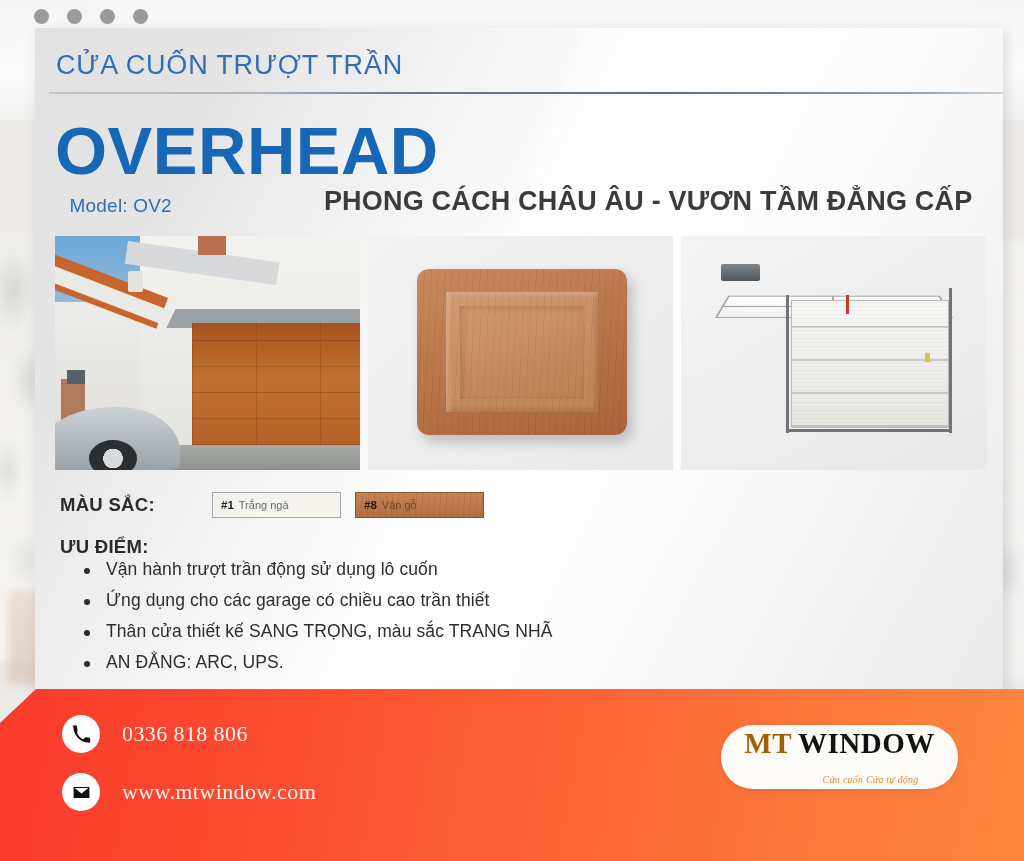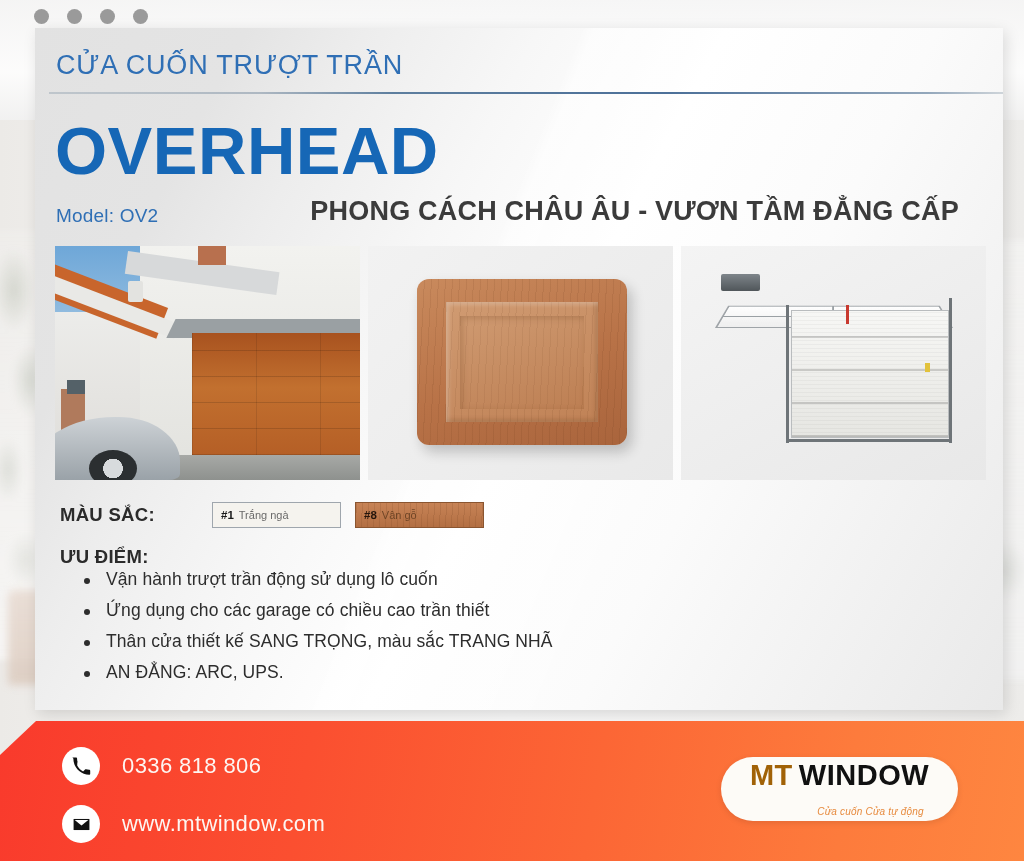--- a/index.html
+++ b/index.html
@@ -82,22 +82,22 @@
     margin-top:11px; height:2px; width:955px; margin-left:-3px;
     background:linear-gradient(90deg,#bfc6cc 0%,#aeb8c2 22%,#5d7e9e 36%,#4c7099 65%,#93a7bb 92%,#cfd5da 100%);
   }
 
   .brand {
     font-size:67px; font-weight:bold; color:#1667b6; letter-spacing:.5px;
     margin-top:22px; padding-left:3px; line-height:1.05;
   }
 
   .row-model {
-    display:flex; align-items:flex-end; justify-content:flex-start;
-    margin-top:10px; padding-left:4px;
+    display:flex; align-items:flex-end; justify-content:center;
+    margin-top:0; padding-left:4px;
   }
   .model { font-size:19px; color:#2f6fb5; letter-spacing:.2px; }
   .tagline {
     font-size:27px; font-weight:bold; color:#3b3b3b; letter-spacing:.2px;
     margin-left:152px; white-space:nowrap;
   }
 
   
   .photos { display:flex; gap:8px; margin-top:19px; padding-left:3px; }
   .photo { width:311px; height:234px; position:relative; overflow:hidden; }
@@ -223,24 +223,25 @@
     position:relative; padding-left:30px; font-size:17.5px; color:#2d2d2d;
     margin-bottom:10px; letter-spacing:.1px;
   }
   .adv-list li::before {
     content:""; position:absolute; left:8px; top:9px;
     width:6px; height:6px; border-radius:50%; background:#2d2d2d;
   }
 
   
   .footer {
-    position:absolute; left:0; bottom:0; width:1024px; height:140px;
+    position:absolute; left:0; bottom:0; width:1024px; height:172px;
     background:linear-gradient(100deg,#f93a2c 0%,#fb4f30 30%,#fc6635 58%,#fd7b3c 82%,#fe8640 100%);
     clip-path: polygon(0 34px, 36px 0, 1024px 0, 1024px 172px, 0 172px);
     z-index:5;
+    font-family:Liberation Serif, serif;
   }
   .contact { position:absolute; left:62px; top:26px; }
   .crow { display:flex; align-items:center; gap:22px; margin-bottom:20px; }
   .cico {
     width:38px; height:38px; border-radius:50%; background:#fff;
     display:flex; align-items:center; justify-content:center; flex:0 0 38px;
   }
   .ctxt { font-size:22px; color:#fdf6f2; letter-spacing:.4px; }
 
   .logo {

